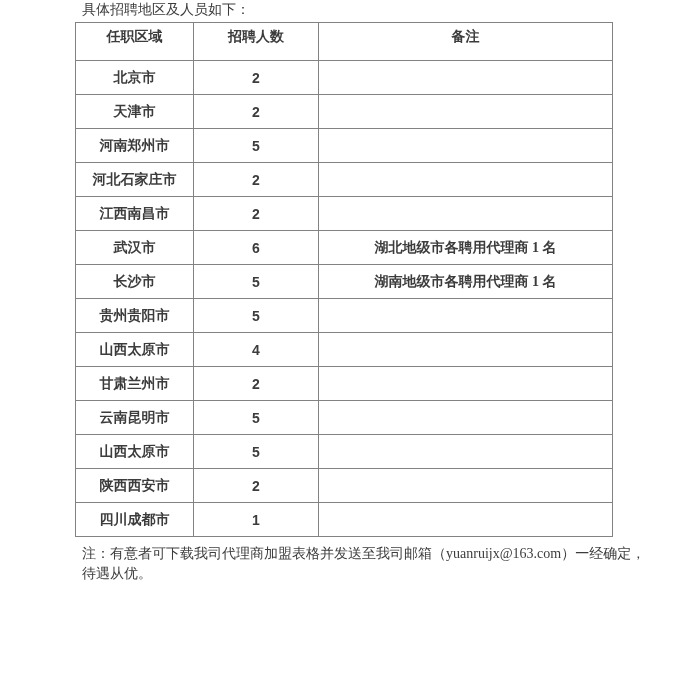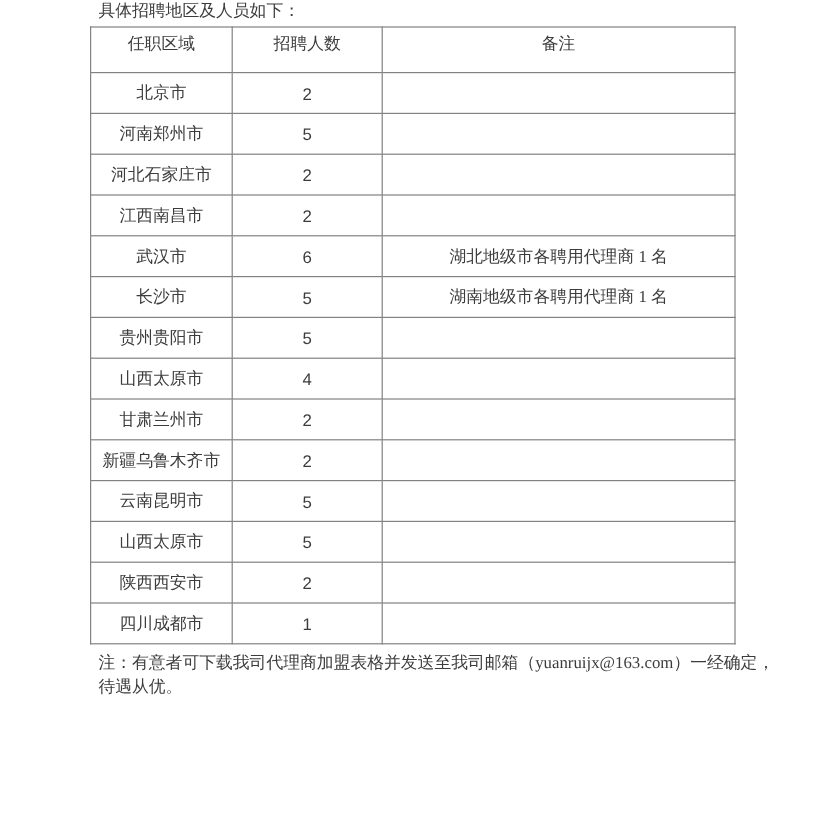--- a/index.html
+++ b/index.html
@@ -31,21 +31,21 @@
   table.recruit {
     border-collapse: collapse;
     table-layout: fixed;
     width: 537px;
   }
   table.recruit th,
   table.recruit td {
     border: 1px solid #828282;
     text-align: center;
     vertical-align: middle;
-    font-weight: normal;
+    font-weight: bold;
     font-size: 14px;
     padding: 0;
     overflow: hidden;
   }
   table.recruit th {
     height: 32px;
     vertical-align: top;
     padding-top: 5px;
   }
   table.recruit td {
@@ -87,20 +87,25 @@
       </tr>
     </thead>
     <tbody>
 
     <tr class="row-template">
         <td class="region">北京市</td>
         <td class="count">2</td>
         <td class="remark"></td>
       </tr>
         <tr class="row-template">
+        <td class="region">天津市</td>
+        <td class="count">2</td>
+        <td class="remark"></td>
+      </tr>
+        <tr class="row-template">
         <td class="region">河南郑州市</td>
         <td class="count">5</td>
         <td class="remark"></td>
       </tr>
         <tr class="row-template">
         <td class="region">河北石家庄市</td>
         <td class="count">2</td>
         <td class="remark"></td>
       </tr>
         <tr class="row-template">
@@ -127,25 +132,20 @@
         <td class="region">山西太原市</td>
         <td class="count">4</td>
         <td class="remark"></td>
       </tr>
         <tr class="row-template">
         <td class="region">甘肃兰州市</td>
         <td class="count">2</td>
         <td class="remark"></td>
       </tr>
         <tr class="row-template">
-        <td class="region">新疆乌鲁木齐市</td>
-        <td class="count">2</td>
-        <td class="remark"></td>
-      </tr>
-        <tr class="row-template">
         <td class="region">云南昆明市</td>
         <td class="count">5</td>
         <td class="remark"></td>
       </tr>
         <tr class="row-template">
         <td class="region">山西太原市</td>
         <td class="count">5</td>
         <td class="remark"></td>
       </tr>
         <tr class="row-template">

